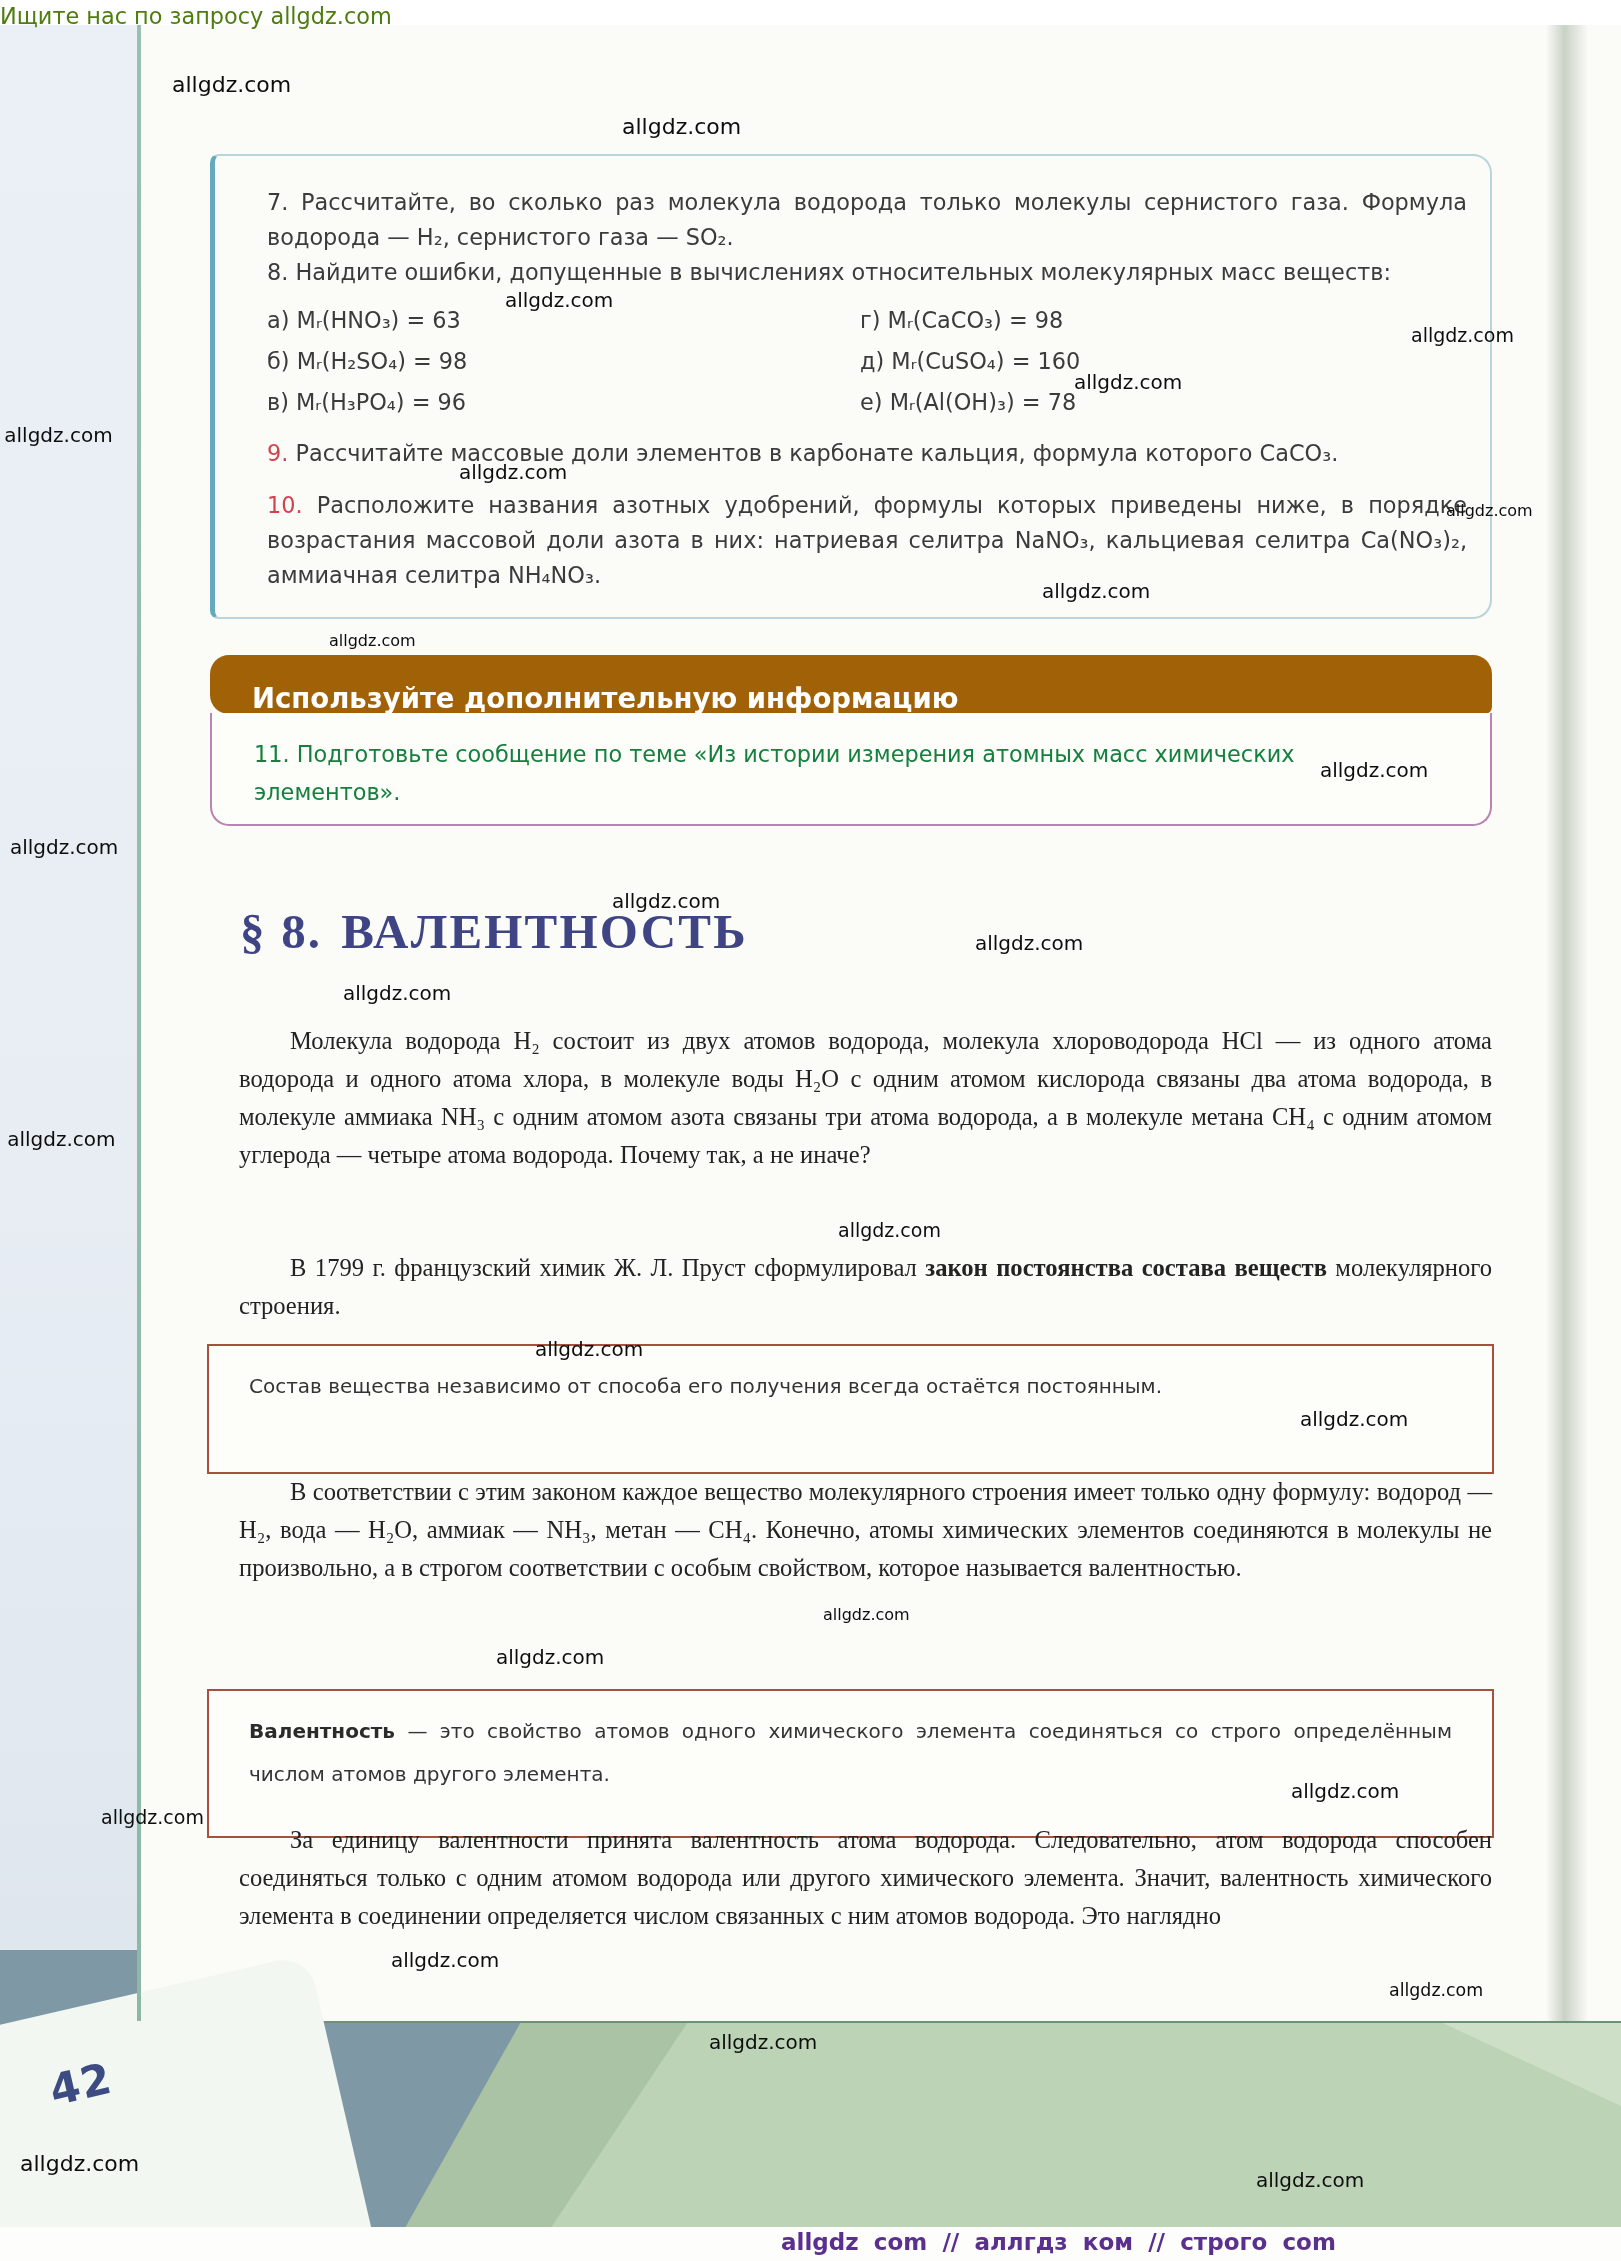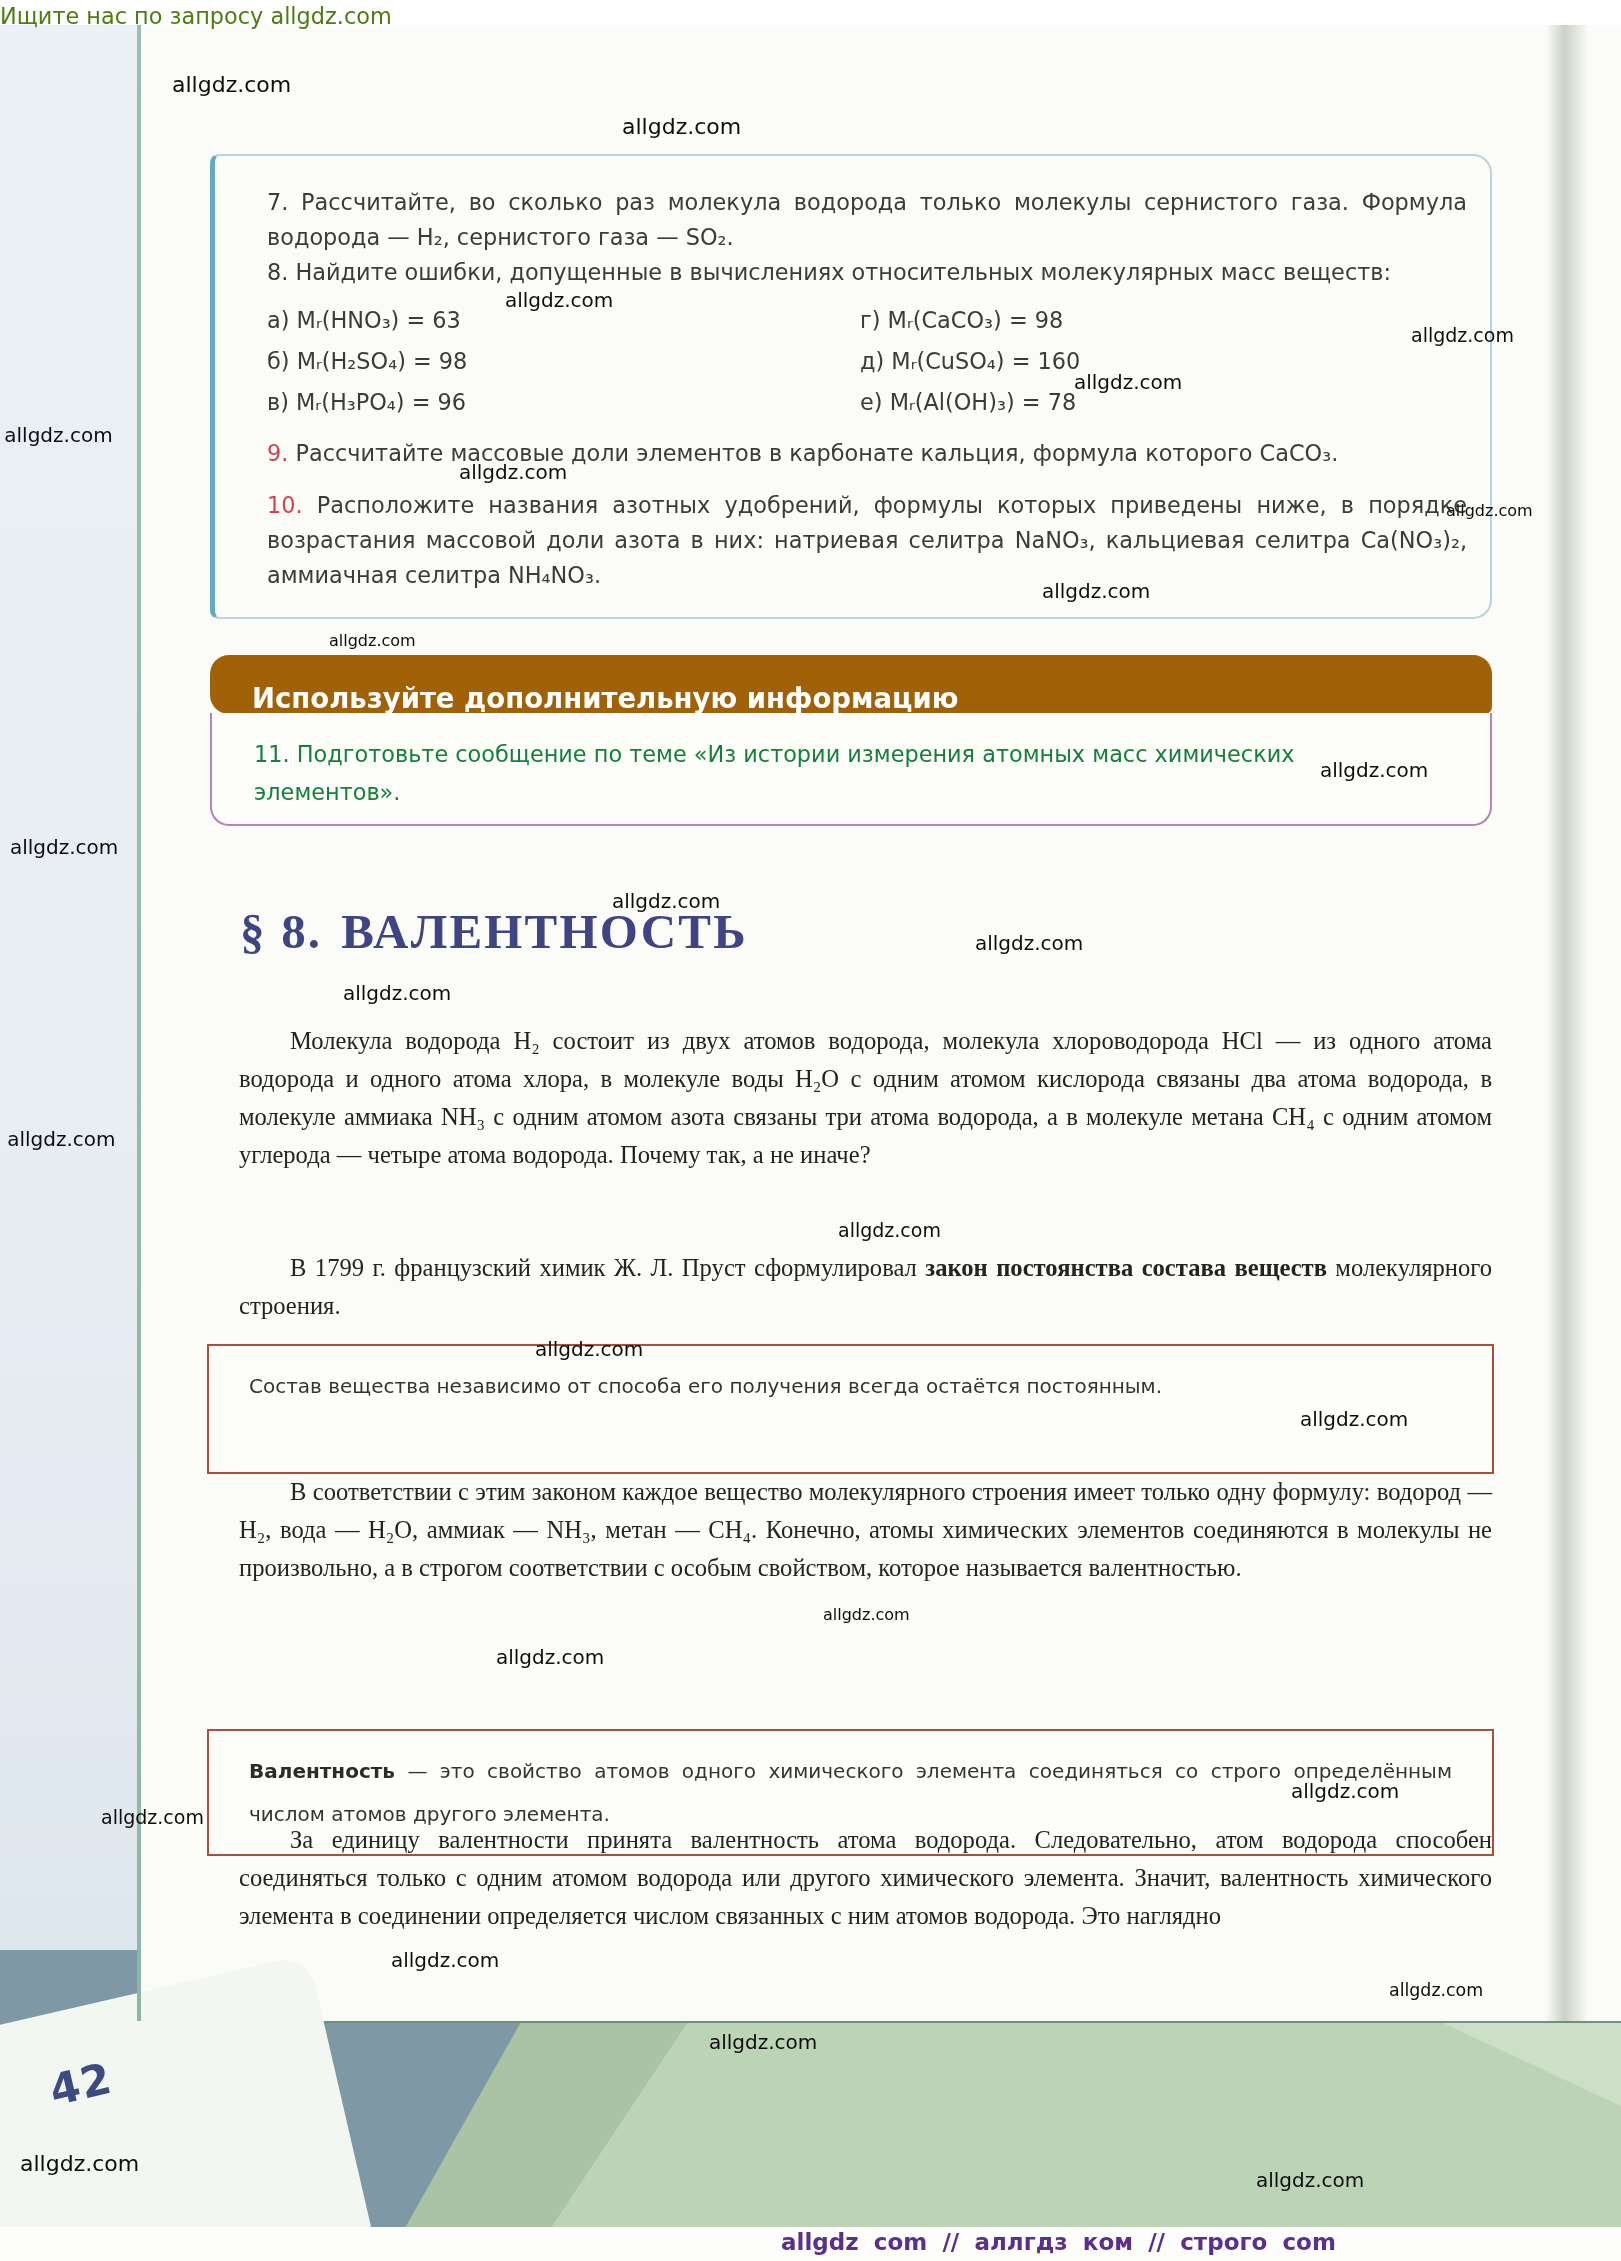--- a/index.html
+++ b/index.html
@@ -76,21 +76,21 @@
   #p1{top:1022px;}
   #p2{top:1249px;}
   #p3{top:1473px;}
   #p4{top:1821px;}
   .serif-par b{font-weight:bold;}
 
   .def-box{position:absolute;left:207px;width:1287px;z-index:4;box-sizing:border-box;
         border:2.9px solid #a8503e;background:#fdfdf9;padding:19px 40px;
         font-size:20px;line-height:43px;color:#343434;text-align:justify;}
   #law-box{top:1344px;height:130px;}
-  #def-box{top:1689px;height:127px;margin-top:40px;}
+  #def-box{top:1689px;height:149px;}
   .def-box b{font-weight:bold;color:#2b2b2b;}
 </style>
 </head>
 <body>
 
 <div id="canvas">
 
   <div class="band">
     <div class="poly-light"></div>
     <div class="poly-lighter"></div>

